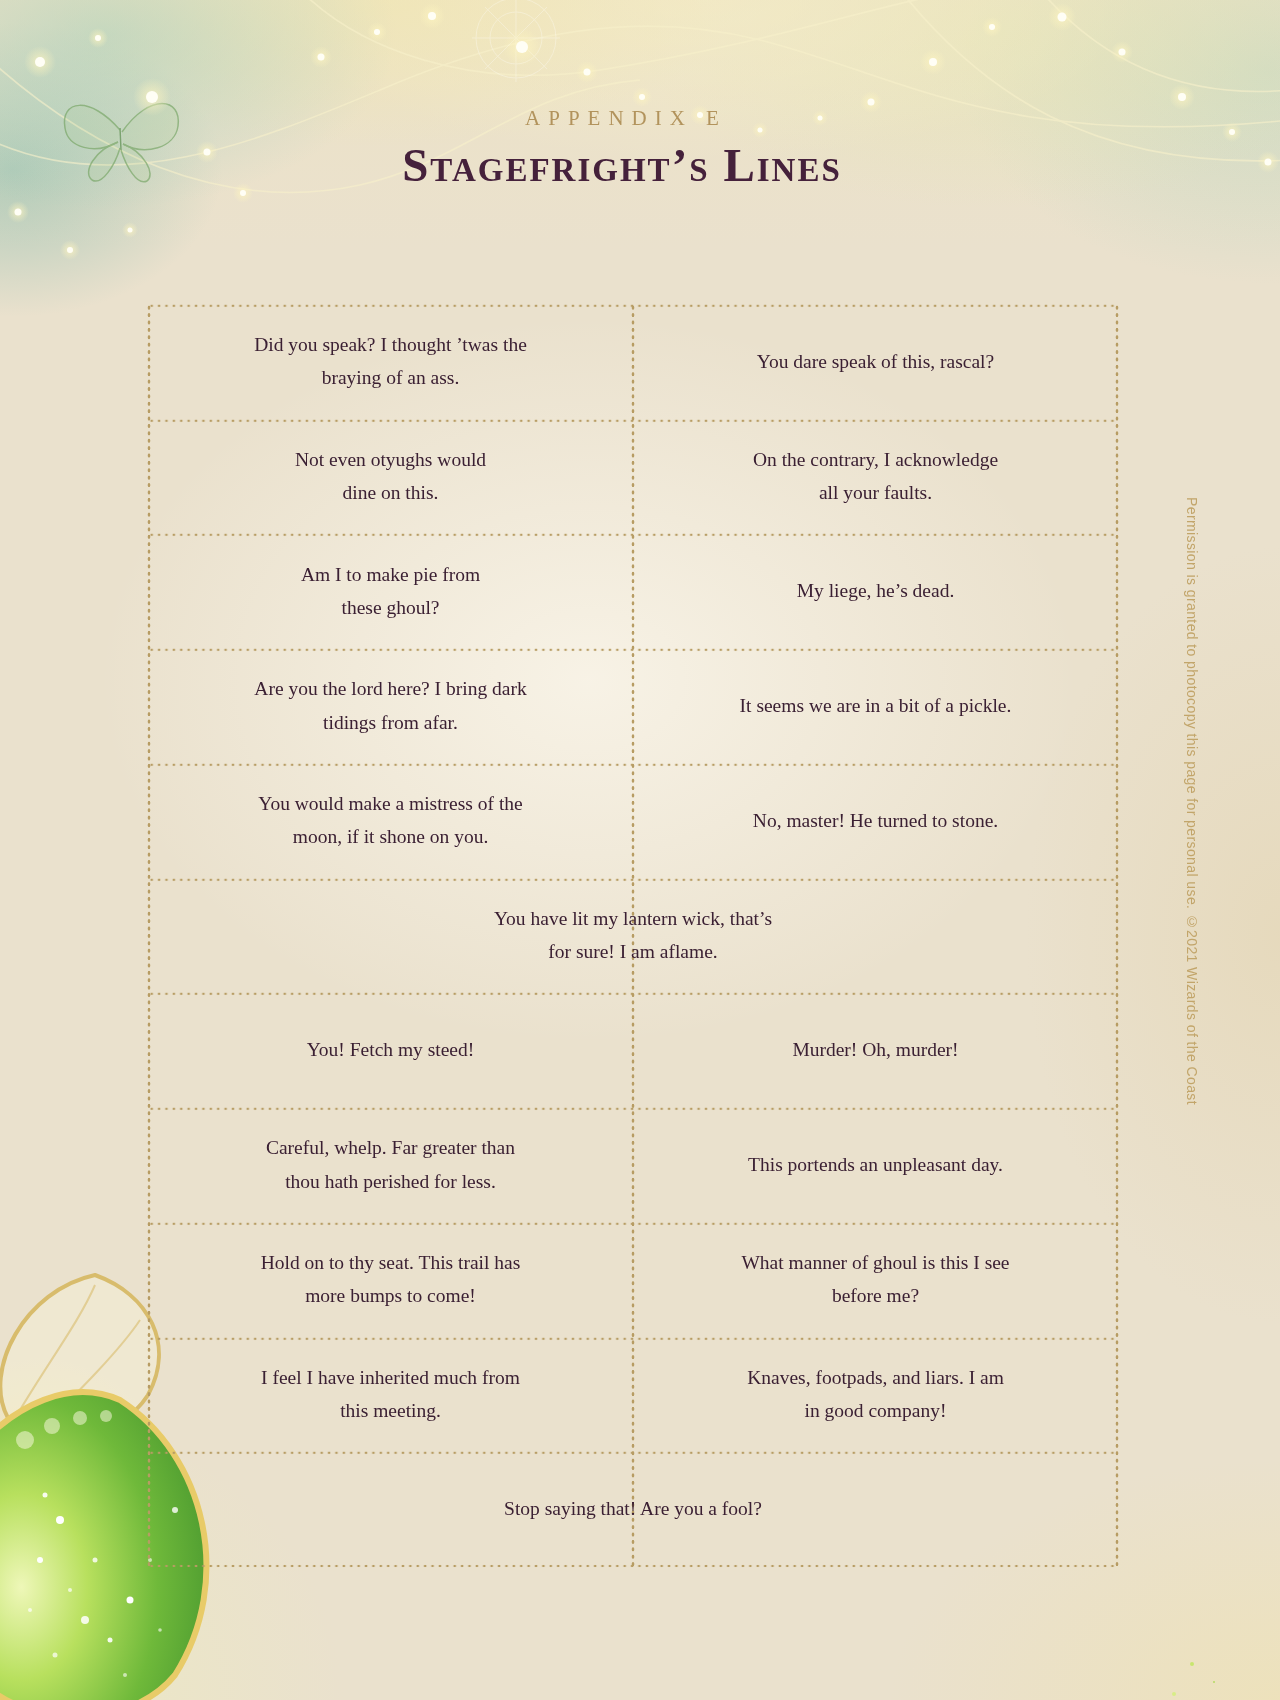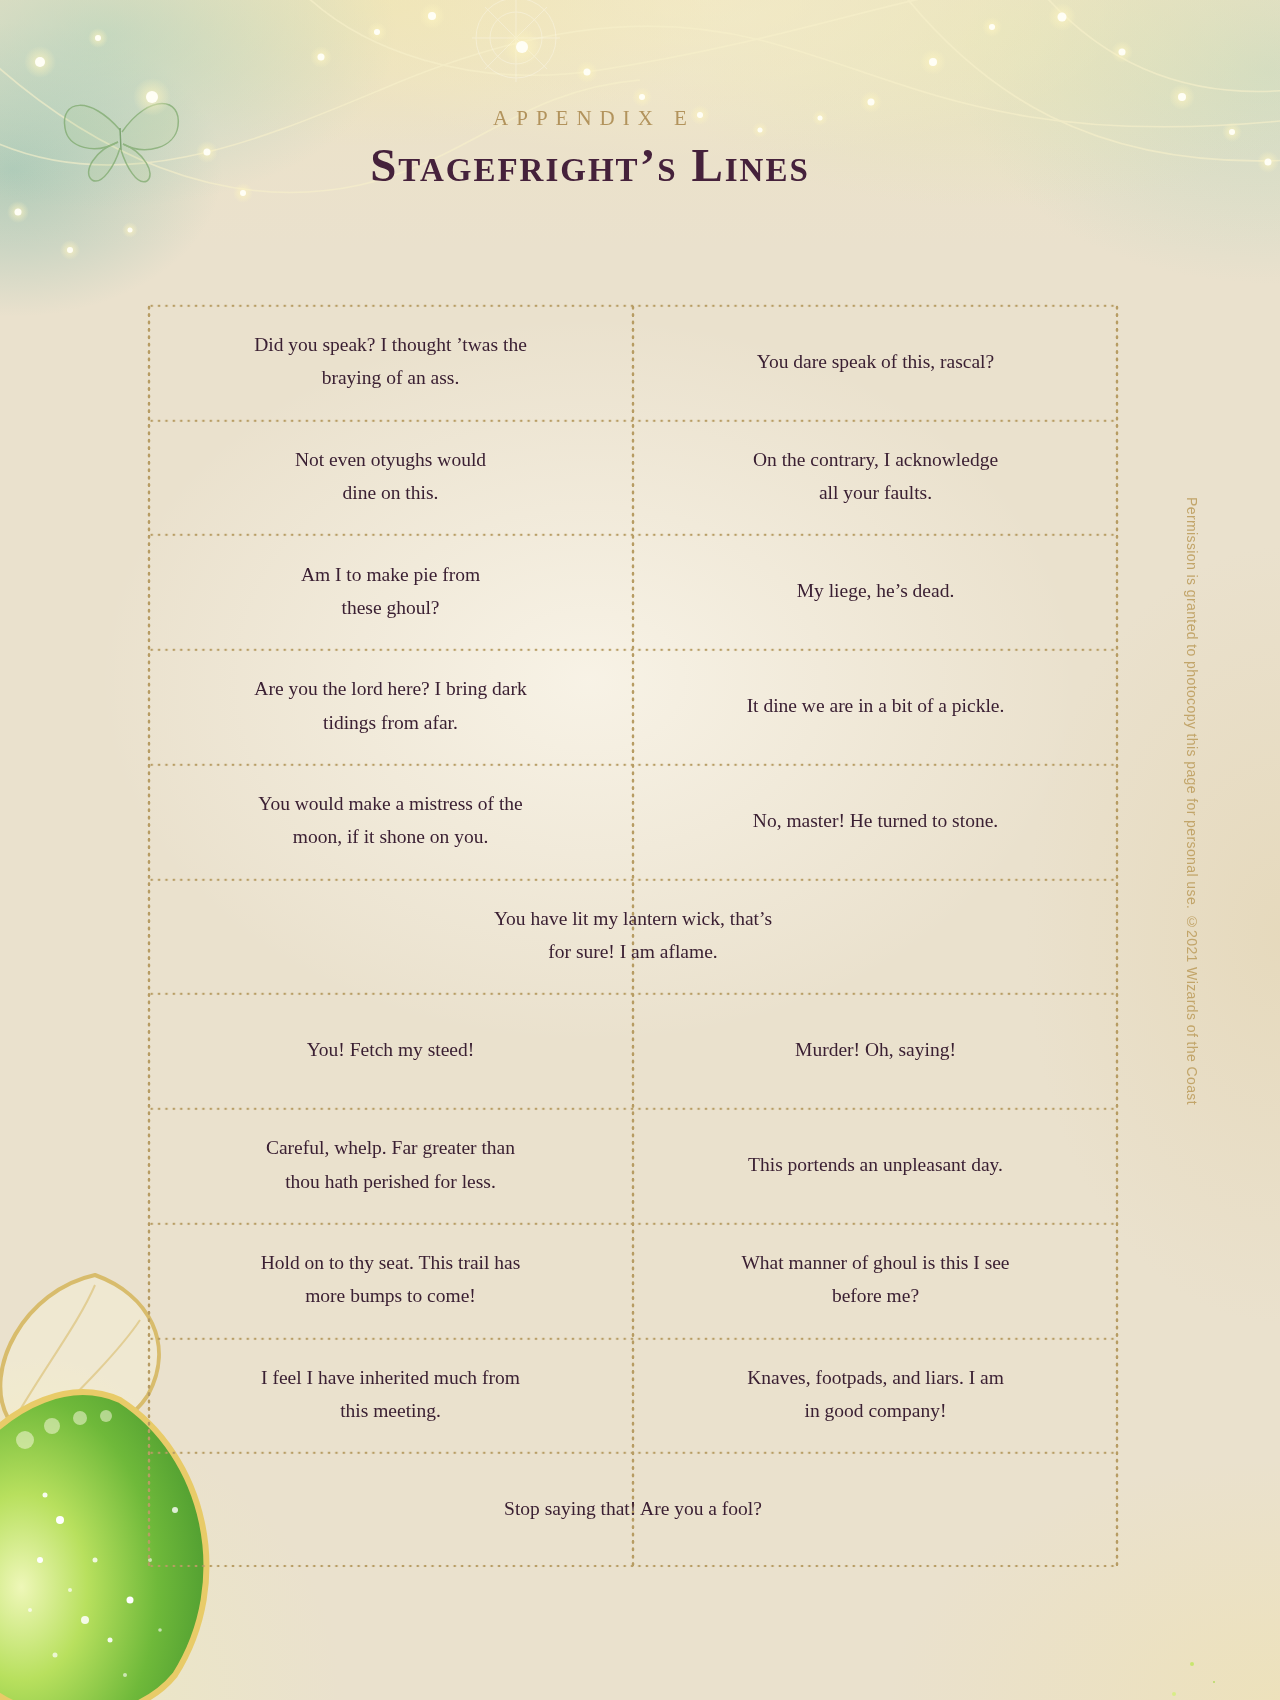--- a/index.html
+++ b/index.html
@@ -17,21 +17,21 @@
       radial-gradient(ellipse 520px 250px at 78% 2%, rgba(222,232,170,0.50), rgba(222,232,170,0) 70%),
       radial-gradient(ellipse 430px 300px at 99% 4%, rgba(148,204,184,0.42), rgba(148,204,184,0) 72%),
       radial-gradient(ellipse 340px 520px at 100% 55%, rgba(222,203,158,0.35), rgba(222,203,158,0) 75%),
       radial-gradient(ellipse 520px 320px at 100% 100%, rgba(240,226,168,0.48), rgba(240,226,168,0) 75%),
       radial-gradient(ellipse 460px 400px at 0% 100%, rgba(238,240,188,0.55), rgba(238,240,188,0) 75%);
   }
   .deco{position:absolute;pointer-events:none;}
   .deco-top{top:0;left:0;}
   .deco-bl{left:0;bottom:0;}
 
-  .header{position:absolute;top:106px;left:0;width:1180px;text-align:center;}
+  .header{position:absolute;top:106px;left:0;width:1180px;text-align:center;padding-left:32px;}
   .kicker{
     font-size:21px;letter-spacing:8px;text-indent:8px;color:#b2935c;font-weight:400;
   }
   .title{
     margin:9px 2px 0;font-variant:small-caps;font-weight:700;font-size:47px;
     letter-spacing:2px;color:#45213b;line-height:1.1;
   }
 
   .lines-table{
     --gold:#b79c63;
@@ -224,34 +224,34 @@
 all your faults.</div>
       </div>
       <div class="row">
         <div class="cell">Am I to make pie from
 these ghoul?</div>
         <div class="cell">My liege, he’s dead.</div>
       </div>
       <div class="row">
         <div class="cell">Are you the lord here? I bring dark
 tidings from afar.</div>
-        <div class="cell">It dine we are in a bit of a pickle.</div>
+        <div class="cell">It seems we are in a bit of a pickle.</div>
       </div>
       <div class="row">
         <div class="cell">You would make a mistress of the
 moon, if it shone on you.</div>
         <div class="cell">No, master! He turned to stone.</div>
       </div>
       <div class="row">
         <div class="cell">You have lit my lantern wick, that’s
 for sure! I am aflame.</div>
       </div>
       <div class="row">
         <div class="cell">You! Fetch my steed!</div>
-        <div class="cell">Murder! Oh, saying!</div>
+        <div class="cell">Murder! Oh, murder!</div>
       </div>
       <div class="row">
         <div class="cell">Careful, whelp. Far greater than
 thou hath perished for less.</div>
         <div class="cell">This portends an unpleasant day.</div>
       </div>
       <div class="row">
         <div class="cell">Hold on to thy seat. This trail has
 more bumps to come!</div>
         <div class="cell">What manner of ghoul is this I see

